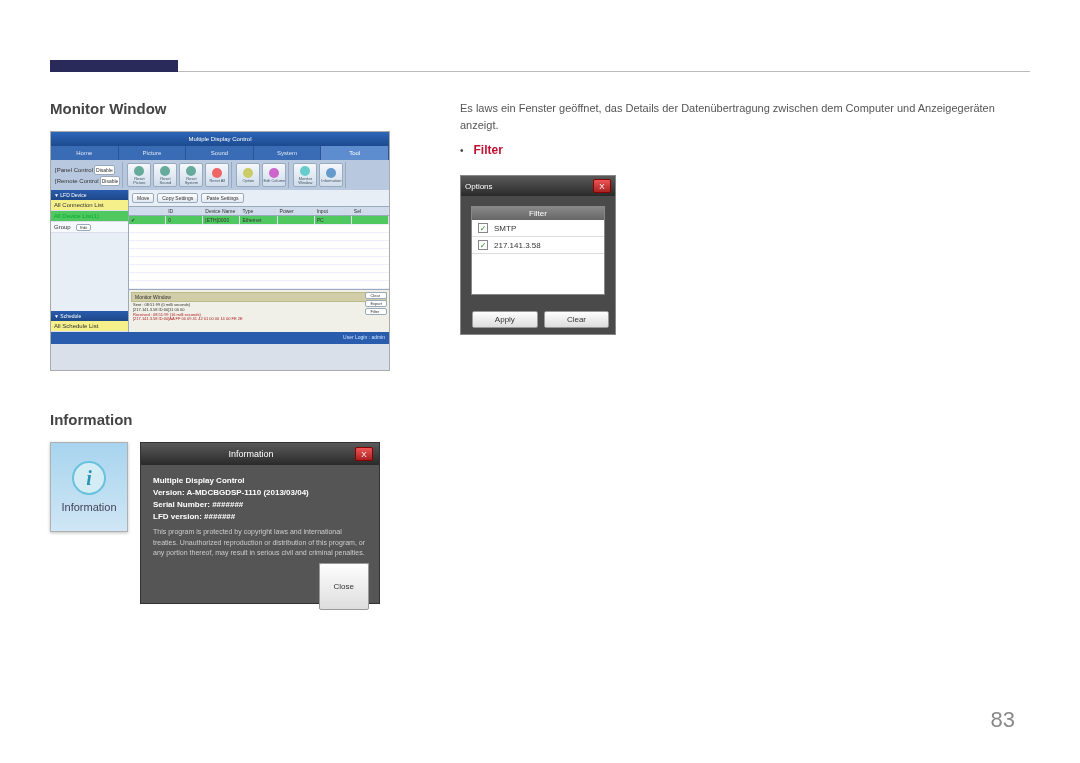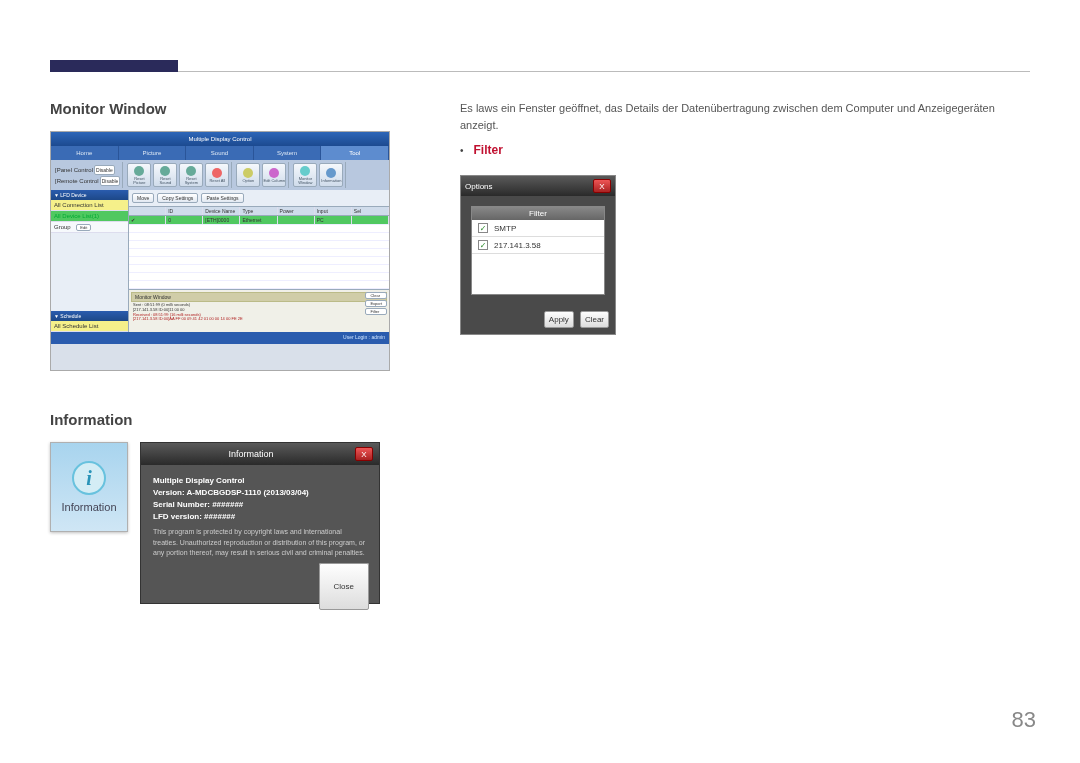--- a/index.html
+++ b/index.html
@@ -170,21 +170,21 @@
     color:#fff; text-align:center; line-height:14px;
     border-radius:2px; font-size:8px;
     border:1px solid #800;
   }
   .dlg-body { padding:10px; background:#4a4a4a;}
   .filter-box { background:#fff; border:1px solid #888;}
   .filter-hdr { background:linear-gradient(#888,#666); color:#fff; text-align:center; padding:2px; font-size:8px;}
   .filter-row { display:flex; align-items:center; border-bottom:1px solid #ddd; padding:3px 6px; gap:6px; font-size:8px; color:#333;}
   .chk { width:10px; height:10px; border:1px solid #888; background:#fff; display:flex; align-items:center; justify-content:center; color:#2a8a2a; font-size:8px;}
   .dlg-actions { display:flex; justify-content:flex-end; gap:6px; padding:6px; background:#4a4a4a;}
-  .dlg-btn { font-size:8px; padding:3px 4px; background:linear-gradient(#fefefe,#ddd); border:1px solid #999; border-radius:2px;}
+  .dlg-btn { font-size:8px; padding:3px 22px; background:linear-gradient(#fefefe,#ddd); border:1px solid #999; border-radius:2px;}
 
   
   .info-row { display:flex; gap:12px; align-items:flex-start; margin-bottom: 12px;}
   .info-icon-box {
     width: 78px; height: 90px;
     background: linear-gradient(#a8d4ee, #cfe6f5);
     border: 1px solid #b0b0b0;
     box-shadow: 0 1px 3px rgba(0,0,0,0.25);
     display:flex; flex-direction:column; align-items:center; justify-content:center;
     gap:6px;
@@ -212,21 +212,21 @@
     color:#fff; padding:4px 6px; font-size:9px;
   }
   .info-dlg-body { padding:10px 12px; background:#555; color:#eee; font-size:8px; line-height:1.5;}
   .info-dlg-body .bold { font-weight:bold; color:#fff;}
   .info-dlg-body .warn { font-size:7px; color:#ccc; margin-top:4px;}
   .info-dlg-actions { text-align:right; padding:6px 10px 10px;}
   .info-close-btn { font-size:8px; padding:18px 14px; background:linear-gradient(#fefefe,#ddd); border:1px solid #999; border-radius:2px;}
 
   .page-number {
     position:absolute;
-    right: 44px;
+    right: 65px;
     bottom: 30px;
     font-size: 22px;
     color: #888;
   }
 </style>
 </head>
 <body>
 
 <div class="page">
   <div class="header-bar">

